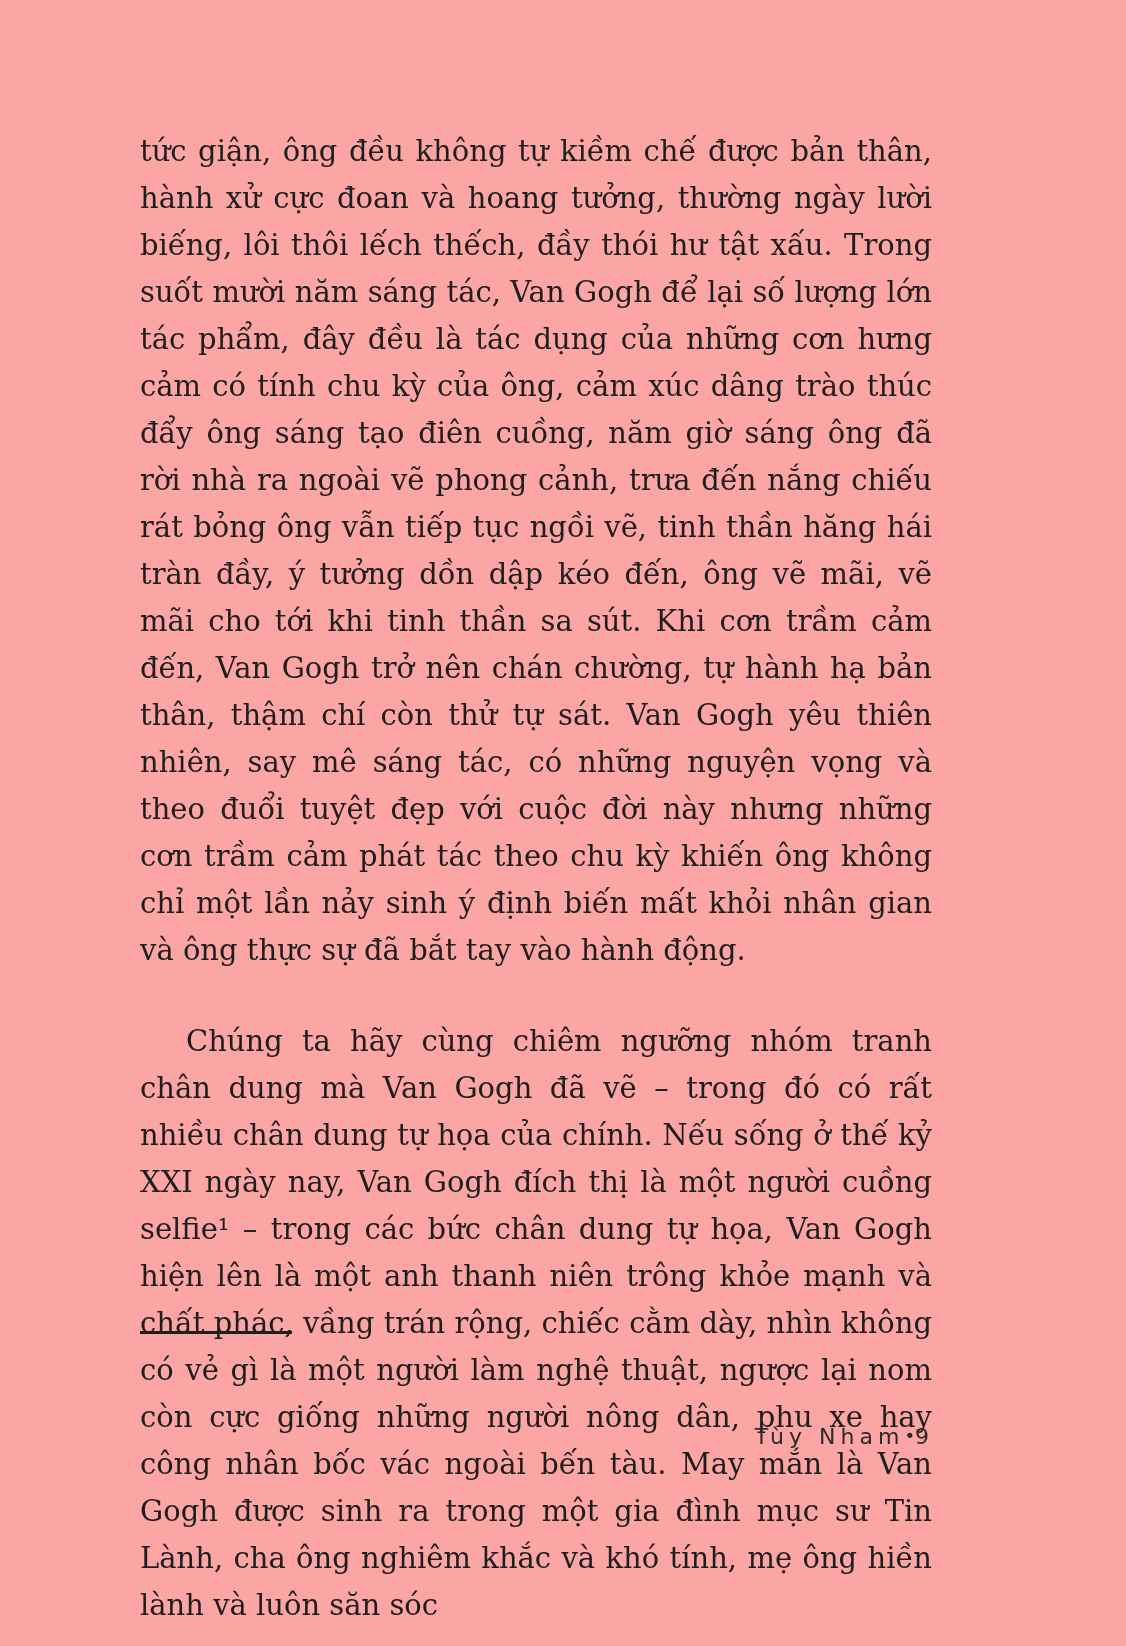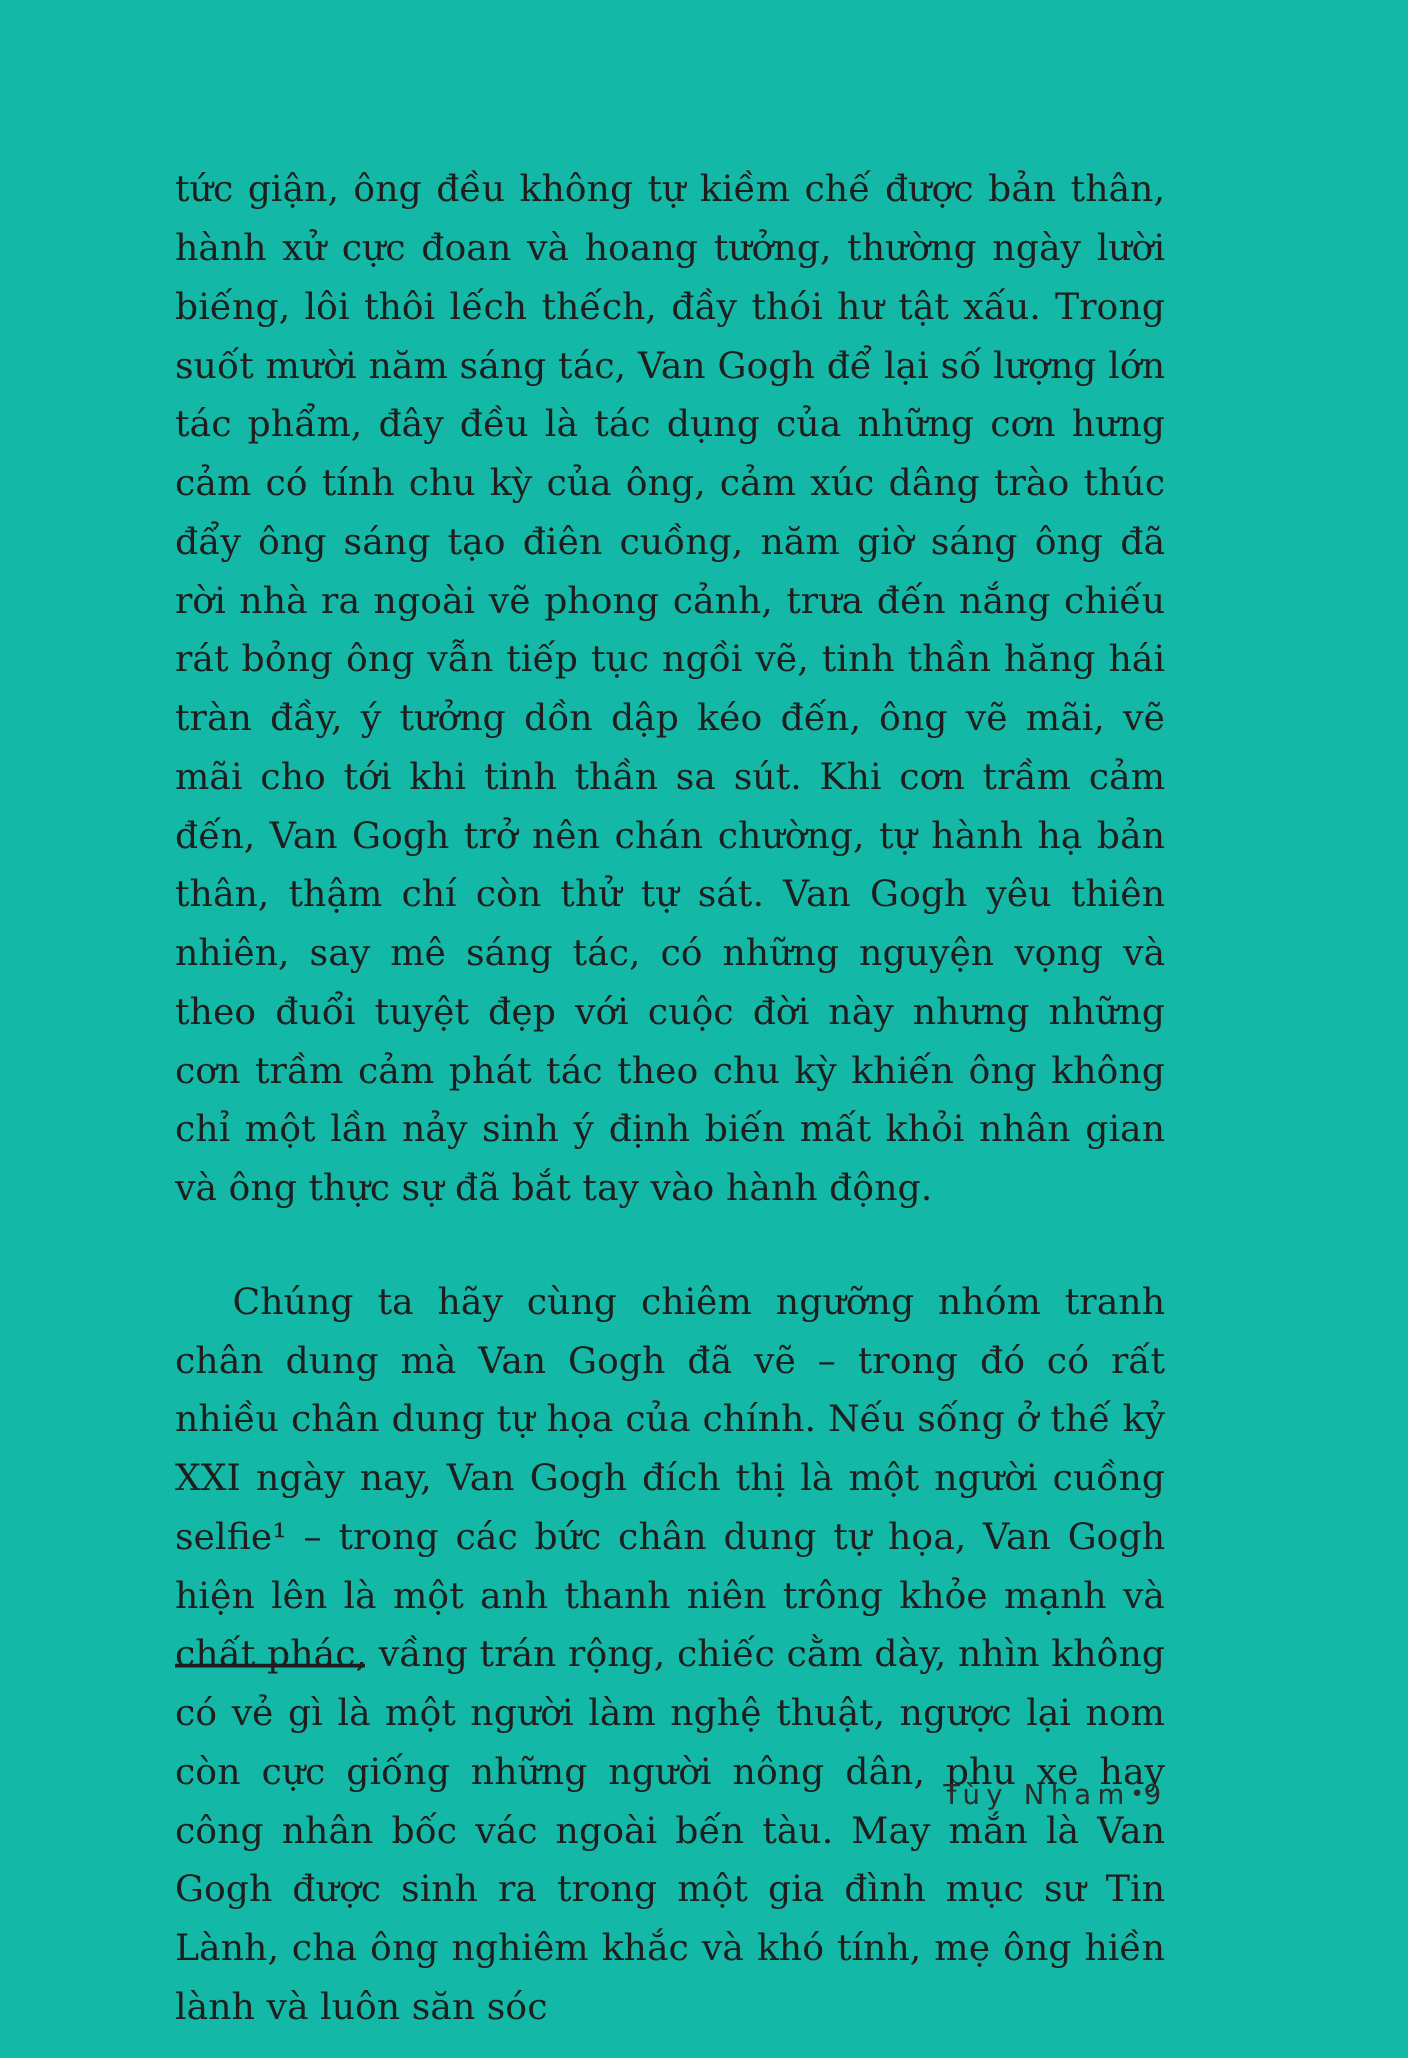--- a/index.html
+++ b/index.html
@@ -4,21 +4,21 @@
 <style>
   html, body {
     margin: 0;
     padding: 0;
     background: #ffffff;
   }
   .page {
     position: relative;
     width: 1126px;
     height: 1646px;
-    background: #14b8a6;
+    background: #fca5a5;
     font-family: "DejaVu Serif", "Liberation Serif", serif;
     color: #1e1e1e;
     overflow: hidden;
   }
   .body-text {
     position: absolute;
     left: 140px;
     top: 128px;
     width: 792px;
   }

